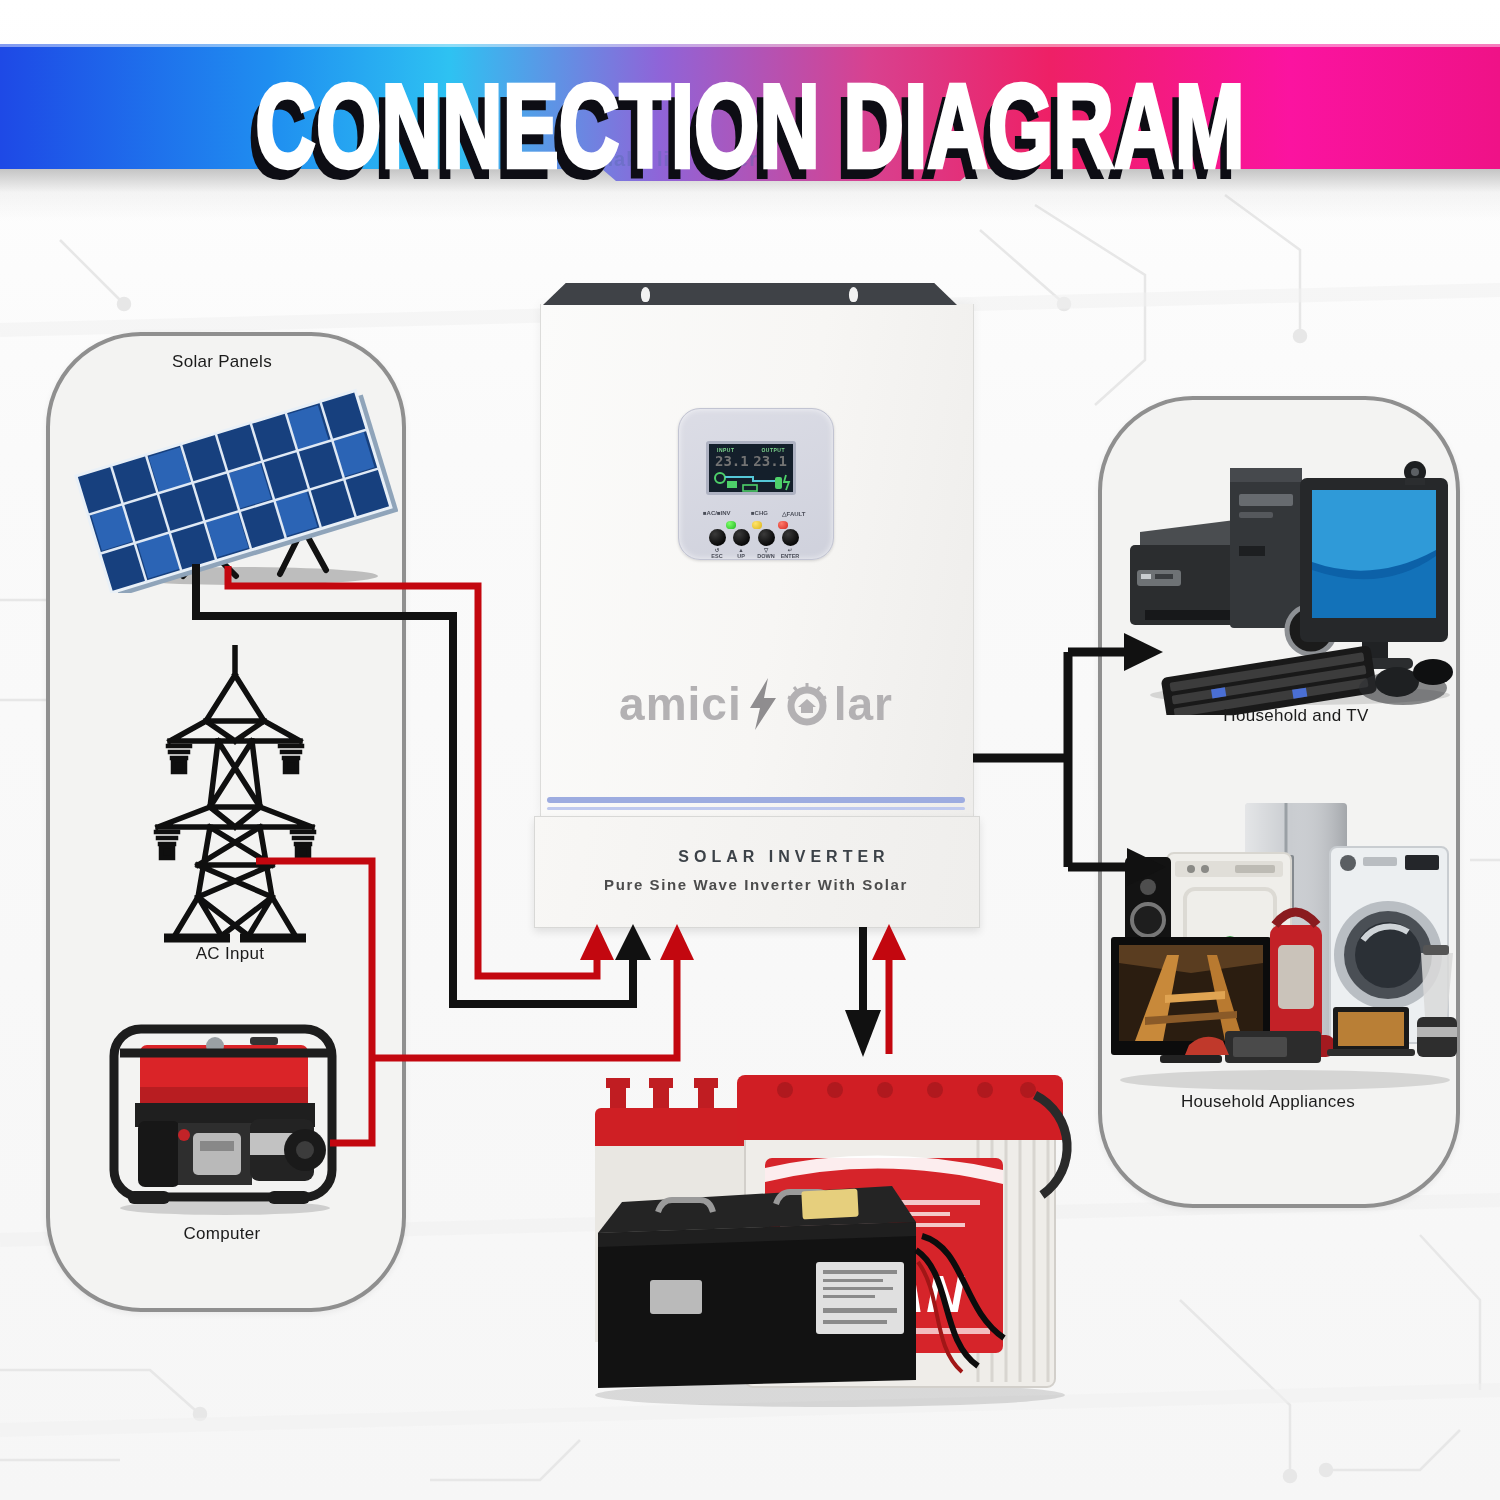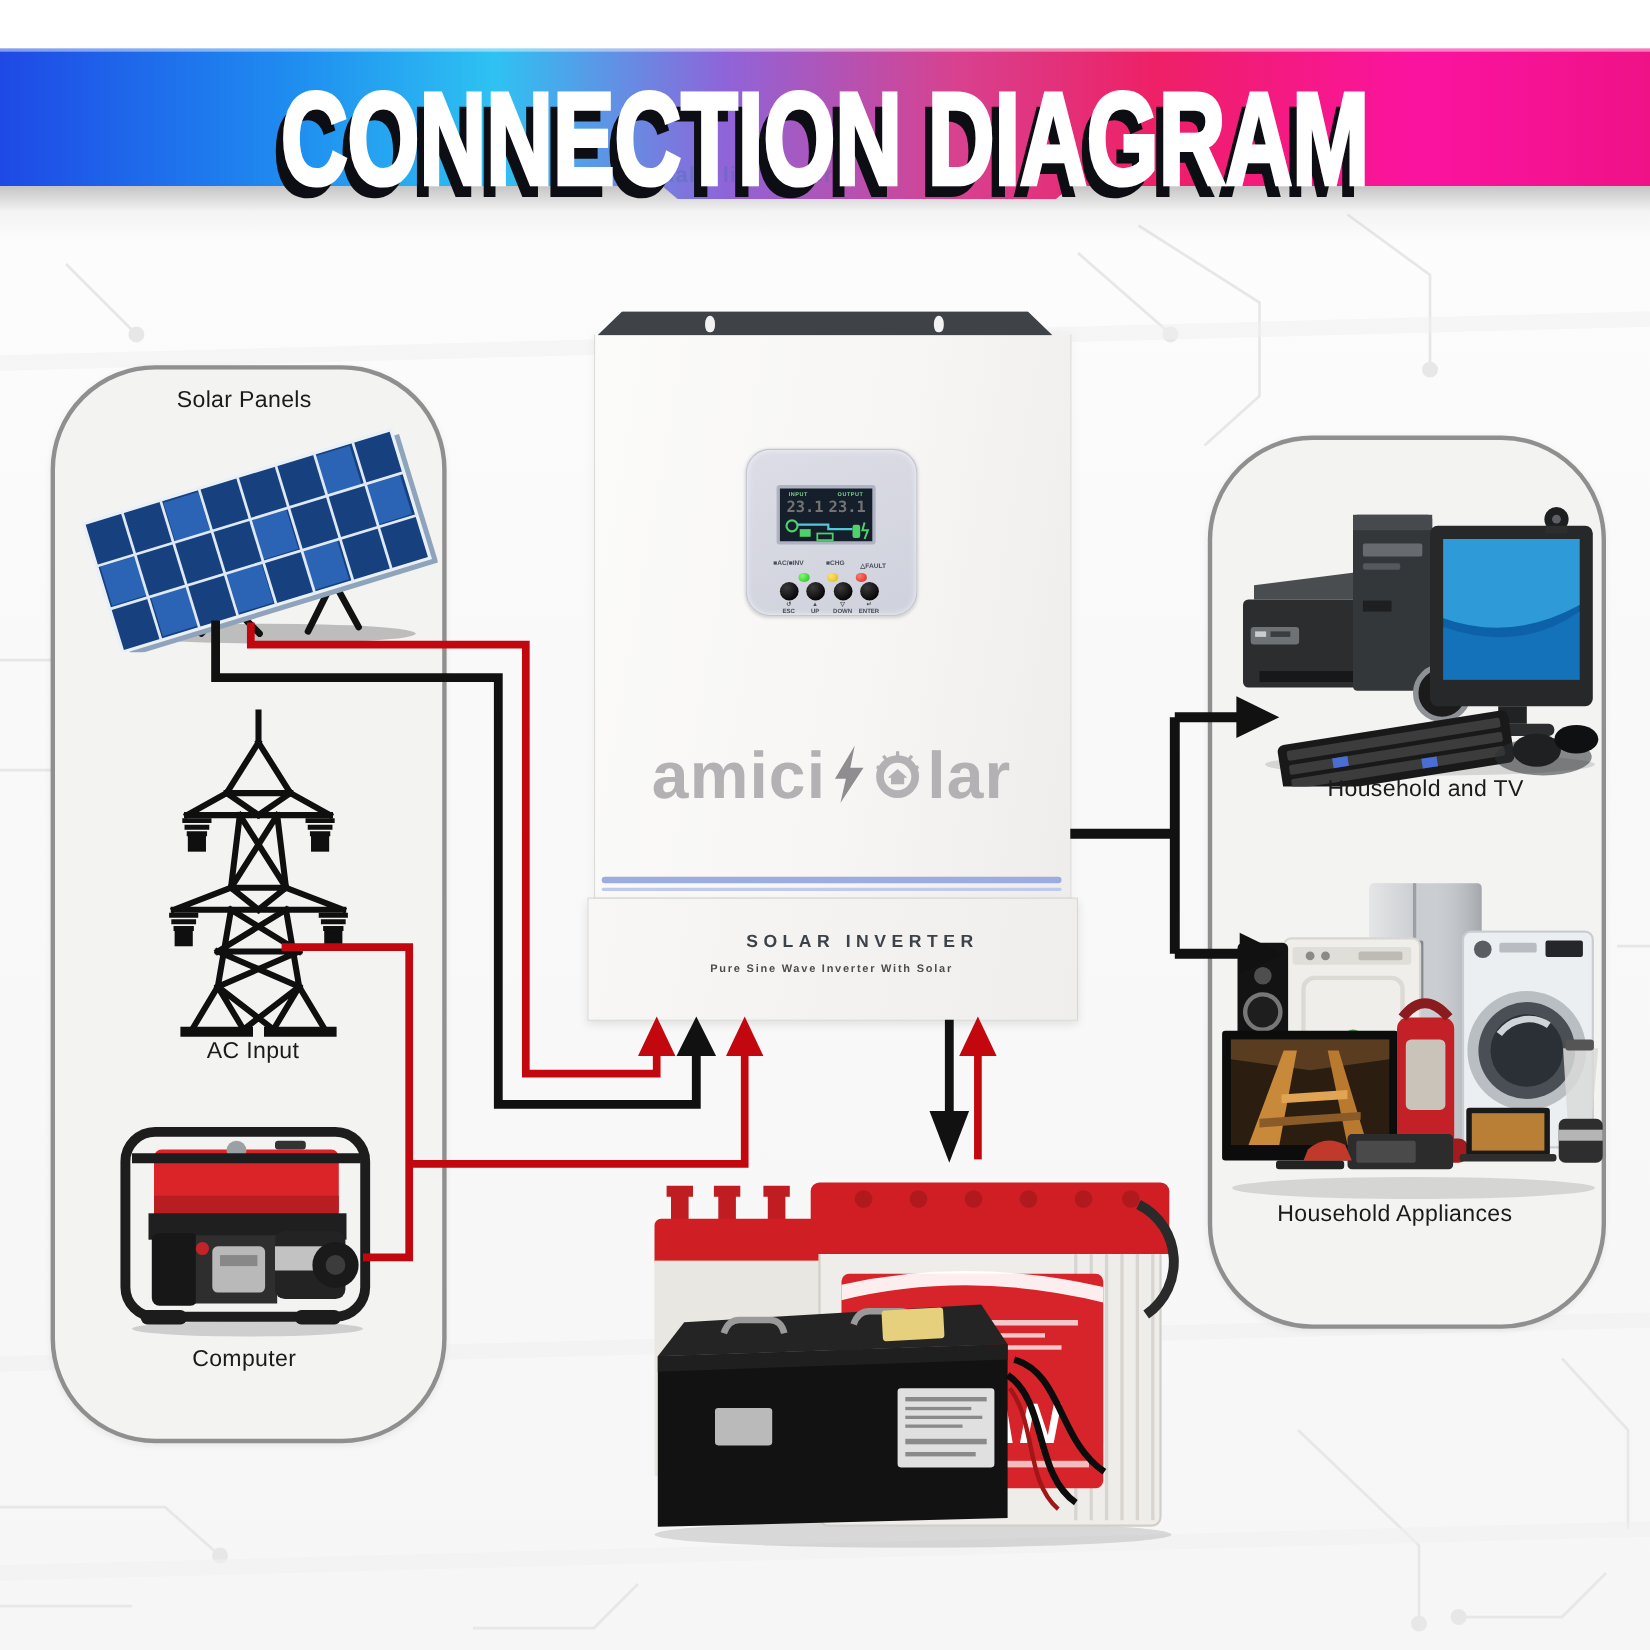--- a/index.html
+++ b/index.html
@@ -3,21 +3,21 @@
 <meta charset="utf-8">
 <style>
   html,body{margin:0;padding:0;background:#e8e8e8;}
   #canvas{
     position:relative;width:1500px;height:1500px;overflow:hidden;
     background:linear-gradient(180deg,#ffffff 0%,#fafafa 30%,#f6f6f6 100%);
     font-family:"Liberation Sans",sans-serif;
   }
   .abs{position:absolute;}
   .label{
-    font-size:21px;font-weight:500;color:#1b1b1b;text-align:center;
+    font-size:17px;font-weight:500;color:#1b1b1b;text-align:center;
     letter-spacing:.3px;
   }
   
   #banner-title{
     left:0;top:58px;width:1500px;text-align:center;
     font-size:84px;font-weight:bold;color:#ffffff;letter-spacing:0px;
     transform:scaleY(1.42);transform-origin:top center;
     -webkit-text-stroke:3px #ffffff;
     text-shadow:-8px 8px 0 #0d0d14;
     white-space:nowrap;
@@ -56,24 +56,24 @@
   .lcd-lab{position:absolute;top:3px;font-size:5px;font-weight:bold;color:#7fd98f;letter-spacing:.5px;}
   .lcd-val{position:absolute;top:9px;font-size:14px;font-weight:bold;color:#737373;
     font-family:"DejaVu Sans Mono",monospace;letter-spacing:0;}
   .ind-lab{position:absolute;top:101px;font-size:6px;font-weight:bold;color:#4a4d58;white-space:nowrap;}
   .led{position:absolute;top:112px;width:10px;height:8px;border-radius:45%;}
   .btn{position:absolute;top:120px;width:17px;height:17px;border-radius:50%;
     background:radial-gradient(circle at 35% 30%,#3a3a3a,#090909 70%);}
   .btn-lab{position:absolute;top:138px;width:30px;text-align:center;font-size:5.5px;
     font-weight:bold;color:#4a4d58;line-height:6px;}
   #inv-logo{left:540px;top:676px;width:432px;height:56px;display:flex;align-items:center;
-    justify-content:center;gap:4px;color:#b3b1b3;font-weight:bold;font-size:60px;letter-spacing:1px;}
+    justify-content:center;gap:4px;color:#b3b1b3;font-weight:bold;font-size:46px;letter-spacing:1px;}
   #inv-name{left:534px;top:848px;width:444px;text-align:center;font-size:16px;font-weight:bold;
     color:#3c4248;letter-spacing:5px;padding-left:28px;}
-  #inv-tagline{left:534px;top:876px;width:444px;text-align:center;font-size:10px;font-weight:bold;
+  #inv-tagline{left:534px;top:876px;width:444px;text-align:center;font-size:15px;font-weight:bold;
     color:#4c4c4c;letter-spacing:1.6px;}
   
   #lbl-solar{left:92px;top:352px;width:260px;}
   #lbl-ac{left:100px;top:944px;width:260px;}
   #lbl-gen{left:92px;top:1224px;width:260px;}
   #lbl-comp{left:1166px;top:706px;width:260px;}
   #lbl-appl{left:1108px;top:1092px;width:320px;}
   #lbl-batt{left:600px;top:1388px;width:530px;font-size:29px;}
   svg text{font-family:"Liberation Sans",sans-serif;}
 </style>

